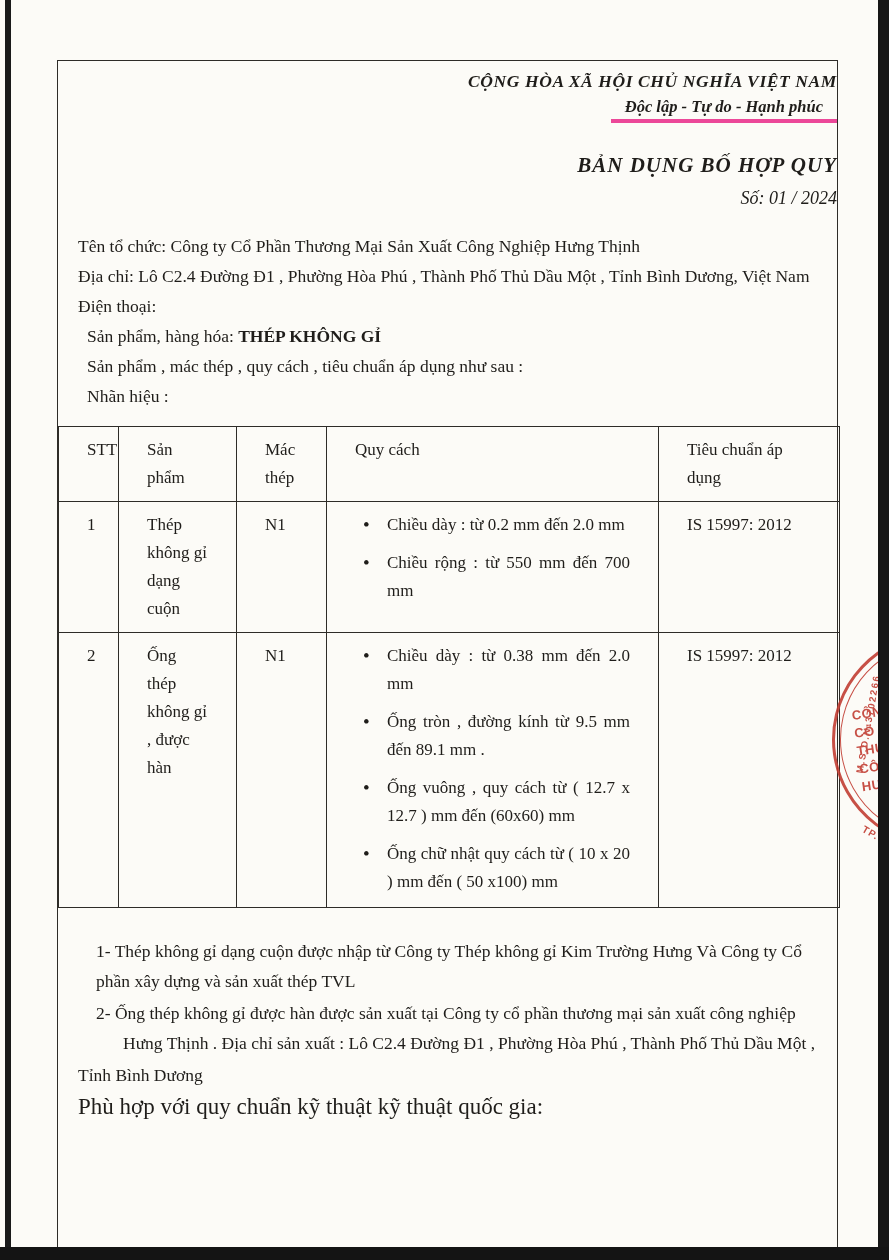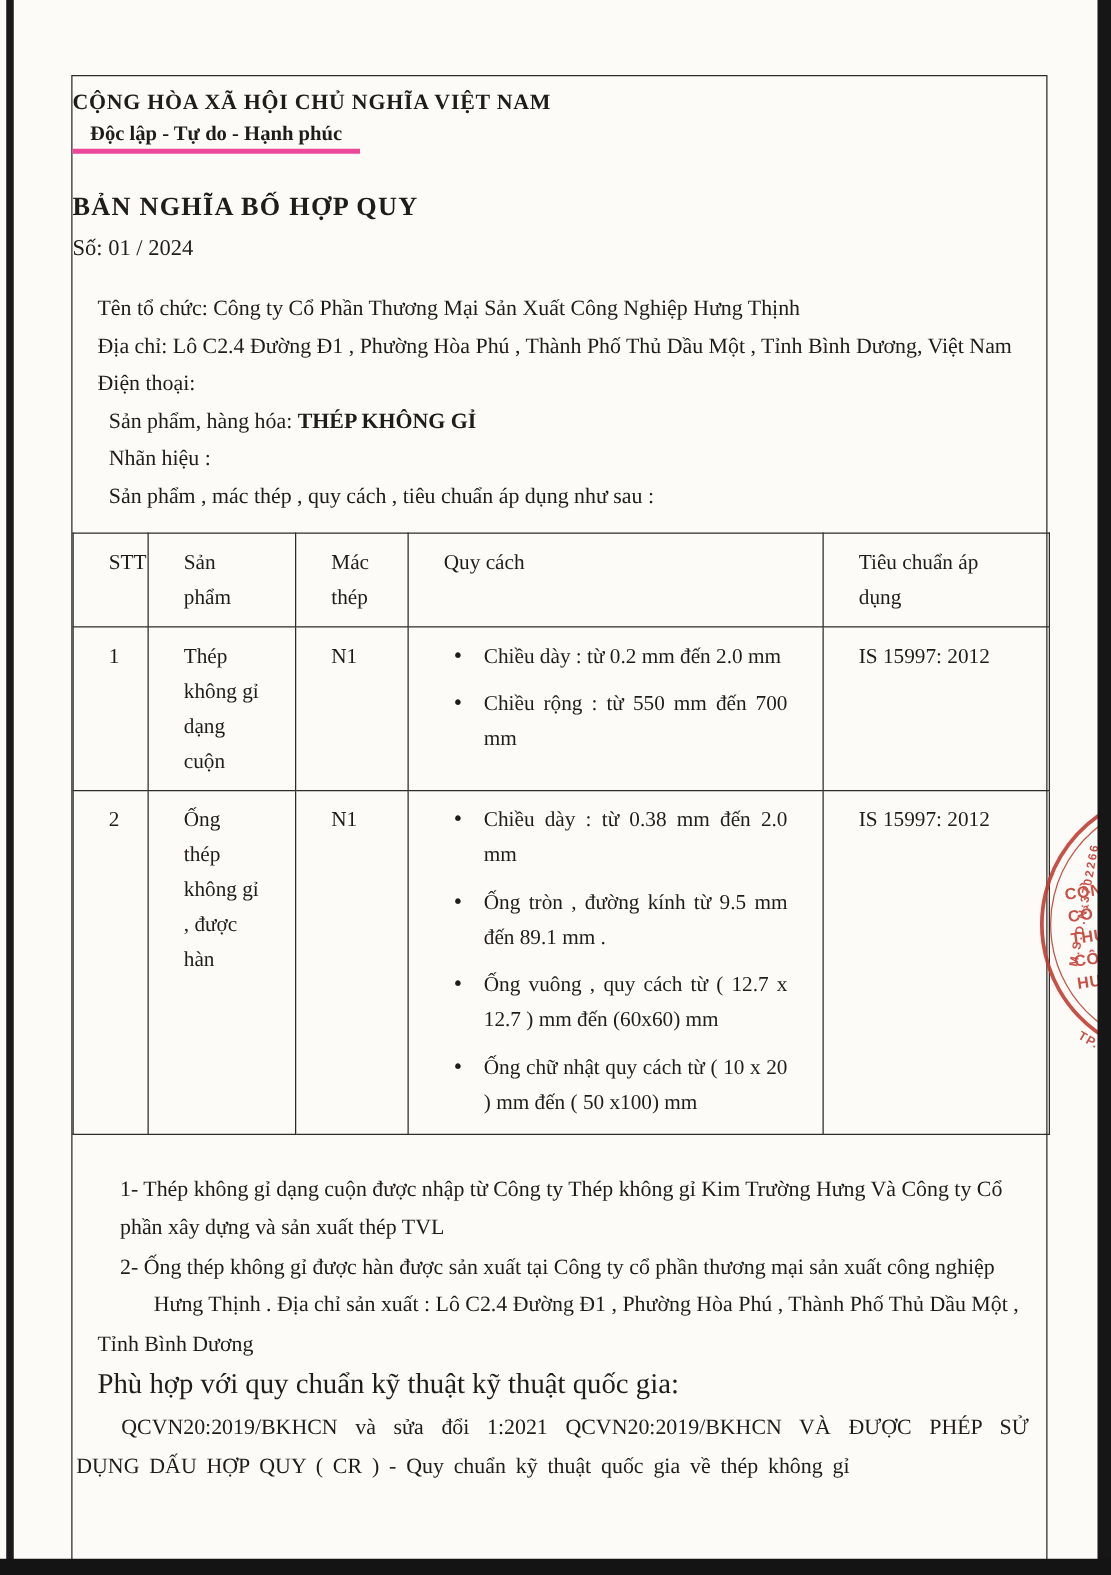--- a/index.html
+++ b/index.html
@@ -15,21 +15,21 @@
   .edge-right  { position:absolute; right:0; top:0; width:11px; height:100%; background:#161616; z-index:6; }
   .edge-bottom { position:absolute; left:0; bottom:0; width:100%; height:13px; background:#141414; z-index:7; }
 
   .frame {
     position:absolute; left:57px; top:60px; right:51px; bottom:6px;
     border:1.6px solid #2e2c28;
     background:transparent;
     z-index:2;
   }
 
-  .center { text-align:left; }
+  .center { text-align:right;font-style:italic; }
   .nat-line1 { margin-top:10px; font-weight:bold; font-size:17.5px; letter-spacing:.6px; }
   .nat-line2 { margin-top:5px; font-size:16.5px; font-weight:bold; }
   .nat-line2 span { display:inline-block; border-bottom:4px solid #ec4899; padding:0 14px 2px; }
 
   .doc-title { margin-top:30px; font-weight:bold; font-size:21px; letter-spacing:1px; }
   .doc-number { margin-top:10px; font-size:18px; }
 
   .intro { margin:22px 18px 0 20px; font-size:17.5px; line-height:30px; }
   .intro p { margin:0; }
   .intro .ind { margin-left:9px; }
@@ -116,30 +116,30 @@
 </head>
 <body>
 
 <div class="frame">
 
   <div class="center nat-line1">CỘNG HÒA XÃ HỘI CHỦ NGHĨA VIỆT NAM</div>
   <div class="center nat-line2">
     <span>Độc lập - Tự do - Hạnh phúc</span>
   </div>
 
-  <div class="center doc-title">BẢN NGHĨA BỐ HỢP QUY</div>
+  <div class="center doc-title">BẢN DỤNG BỐ HỢP QUY</div>
   <div class="center doc-number">Số: 01 / 2024</div>
 
   <div class="intro">
     <p>Tên tổ chức: Công ty Cổ Phần Thương Mại Sản Xuất Công Nghiệp Hưng Thịnh</p>
     <p>Địa chỉ: Lô C2.4 Đường Đ1 , Phường Hòa Phú , Thành Phố Thủ Dầu Một , Tỉnh Bình Dương, Việt Nam</p>
     <p>Điện thoại:</p>
     <p class="ind"><span>Sản phẩm, hàng hóa: </span><span class="bold">THÉP KHÔNG GỈ</span></p>
+    <p class="ind">Sản phẩm , mác thép , quy cách , tiêu chuẩn áp dụng như sau :</p>
     <p class="ind">Nhãn hiệu :</p>
-    <p class="ind">Sản phẩm , mác thép , quy cách , tiêu chuẩn áp dụng như sau :</p>
   </div>
 
   <table class="spec">
     <colgroup>
       <col style="width:60px">
         <col style="width:118px">
         <col style="width:90px">
         <col style="width:332px">
         <col style="width:181px">
     </colgroup>
@@ -181,21 +181,20 @@
       </tr>
     </tbody>
   </table>
 
   <div class="notes">
     <p>1- Thép không gỉ dạng cuộn được nhập từ Công ty Thép không gỉ Kim Trường Hưng Và Công ty Cổ phần xây dựng và sản xuất thép TVL</p>
     <p class="note-hang">2- Ống thép không gỉ được hàn được sản xuất tại Công ty cổ phần thương mại sản xuất công nghiệp Hưng Thịnh . Địa chỉ sản xuất : Lô C2.4 Đường Đ1 , Phường Hòa Phú , Thành Phố Thủ Dầu Một ,</p>
   </div>
   <p class="province">Tỉnh Bình Dương</p>
   <p class="conform">Phù hợp với quy chuẩn kỹ thuật kỹ thuật quốc gia:</p>
-  <p class="final">QCVN20:2019/BKHCN và sửa đổi 1:2021 QCVN20:2019/BKHCN VÀ ĐƯỢC PHÉP SỬ DỤNG DẤU HỢP QUY ( CR ) -  Quy chuẩn kỹ thuật quốc gia về thép không gỉ</p>
 
 </div>
 
 <div class="stamp">
   <div class="stamp-ring"></div>
   <div class="stamp-arc-left">M.S.D.N:3702266</div>
   <div class="stamp-lines">
     <span>CÔNG TY</span>
     <span>CỔ PHẦN</span>
     <span>THƯƠNG MẠI SX</span>

